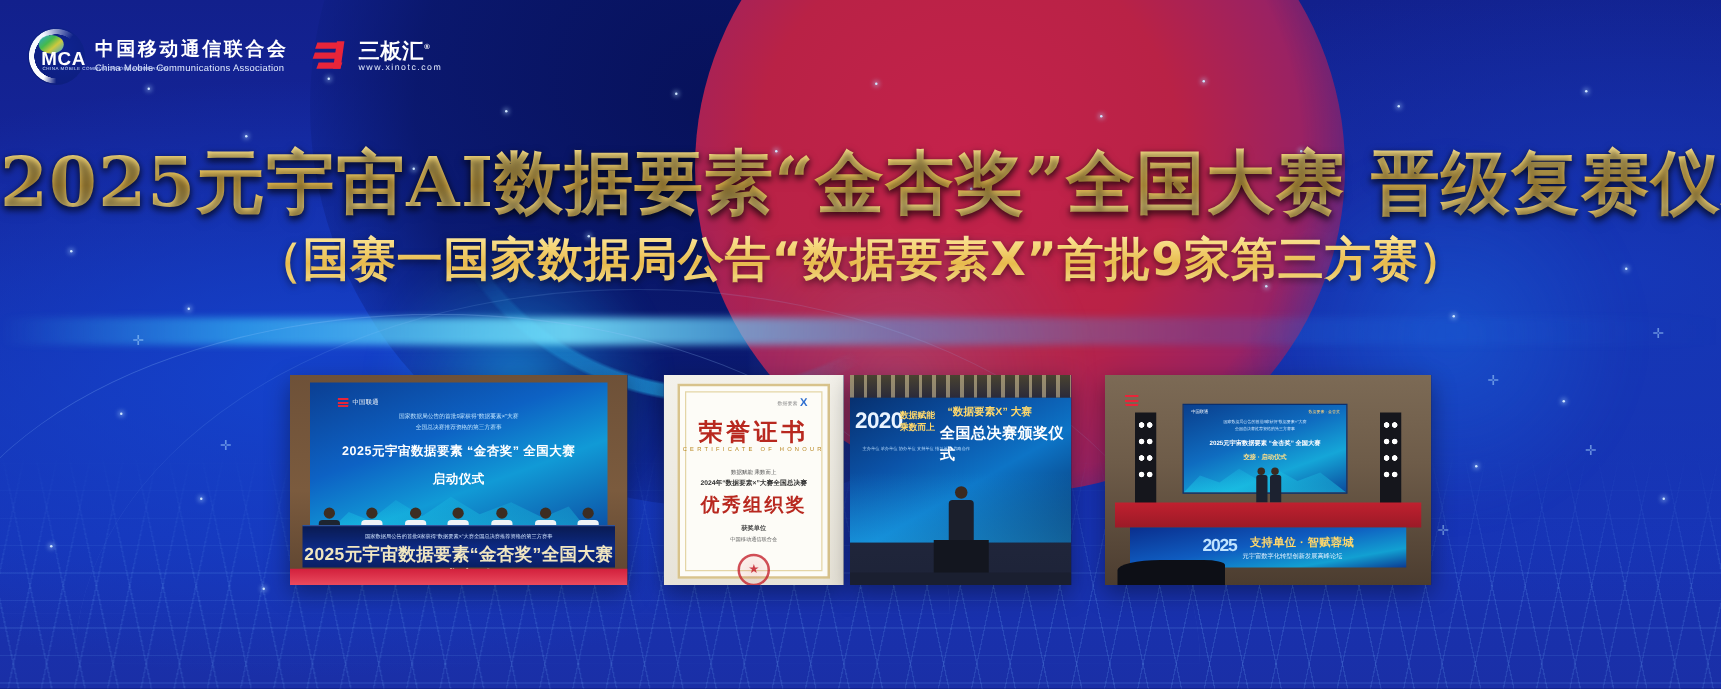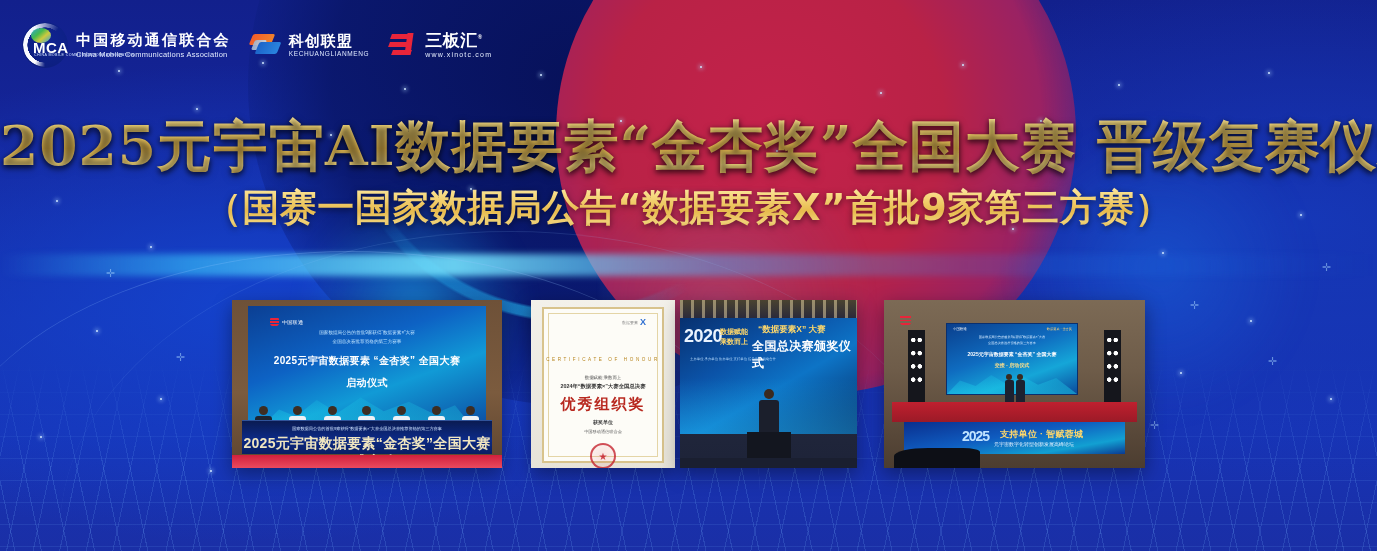--- a/index.html
+++ b/index.html
@@ -363,31 +363,20 @@
         <div class="cmca-globe"></div>
         <div class="cmca-letters">MCA</div>
         <div class="cmca-sub">CHINA MOBILE COMMUNICATIONS ASSOCIATION</div>
       </div>
       <div class="cmca-text">
         <div class="cmca-cn">中国移动通信联合会</div>
         <div class="cmca-en">China Mobile Communications Association</div>
       </div>
     </div>
 
-    <div class="logo-group" style="margin-left:6px">
-      <div class="kcl-mark">
-        <span class="kcl-a"></span>
-          <span class="kcl-c"></span>
-          <span class="kcl-b"></span>
-      </div>
-      <div class="kcl-text">
-        <div class="kcl-cn">科创联盟</div>
-        <div class="kcl-en">KECHUANGLIANMENG</div>
-      </div>
-    </div>
 
     <div class="logo-group" style="margin-left:6px">
       <div class="sbh-mark">
         <span class="sbh-1"></span>
           <span class="sbh-2"></span>
           <span class="sbh-3"></span>
           <span class="sbh-4"></span>
       </div>
       <div class="sbh-text">
         <div class="sbh-cn">
@@ -454,20 +443,21 @@
       <div class="redbase"></div>
     </div>
 
     <div class="photo p2">
       <div class="bgw"></div>
       <div class="paper">
         <div class="lead">
           <em>数据要素</em>
           <b>X</b>
         </div>
+        <div class="t1">荣誉证书</div>
         <div class="t2">CERTIFICATE OF HONOUR</div>
         <div class="t3">数据赋能 乘数而上</div>
         <div class="t4">2024年“数据要素×”大赛全国总决赛</div>
         <div class="t5">优秀组织奖</div>
         <div class="t6">获奖单位</div>
         <div class="t7">中国移动通信联合会</div>
         <div class="seal"></div>
       </div>
     </div>
 

